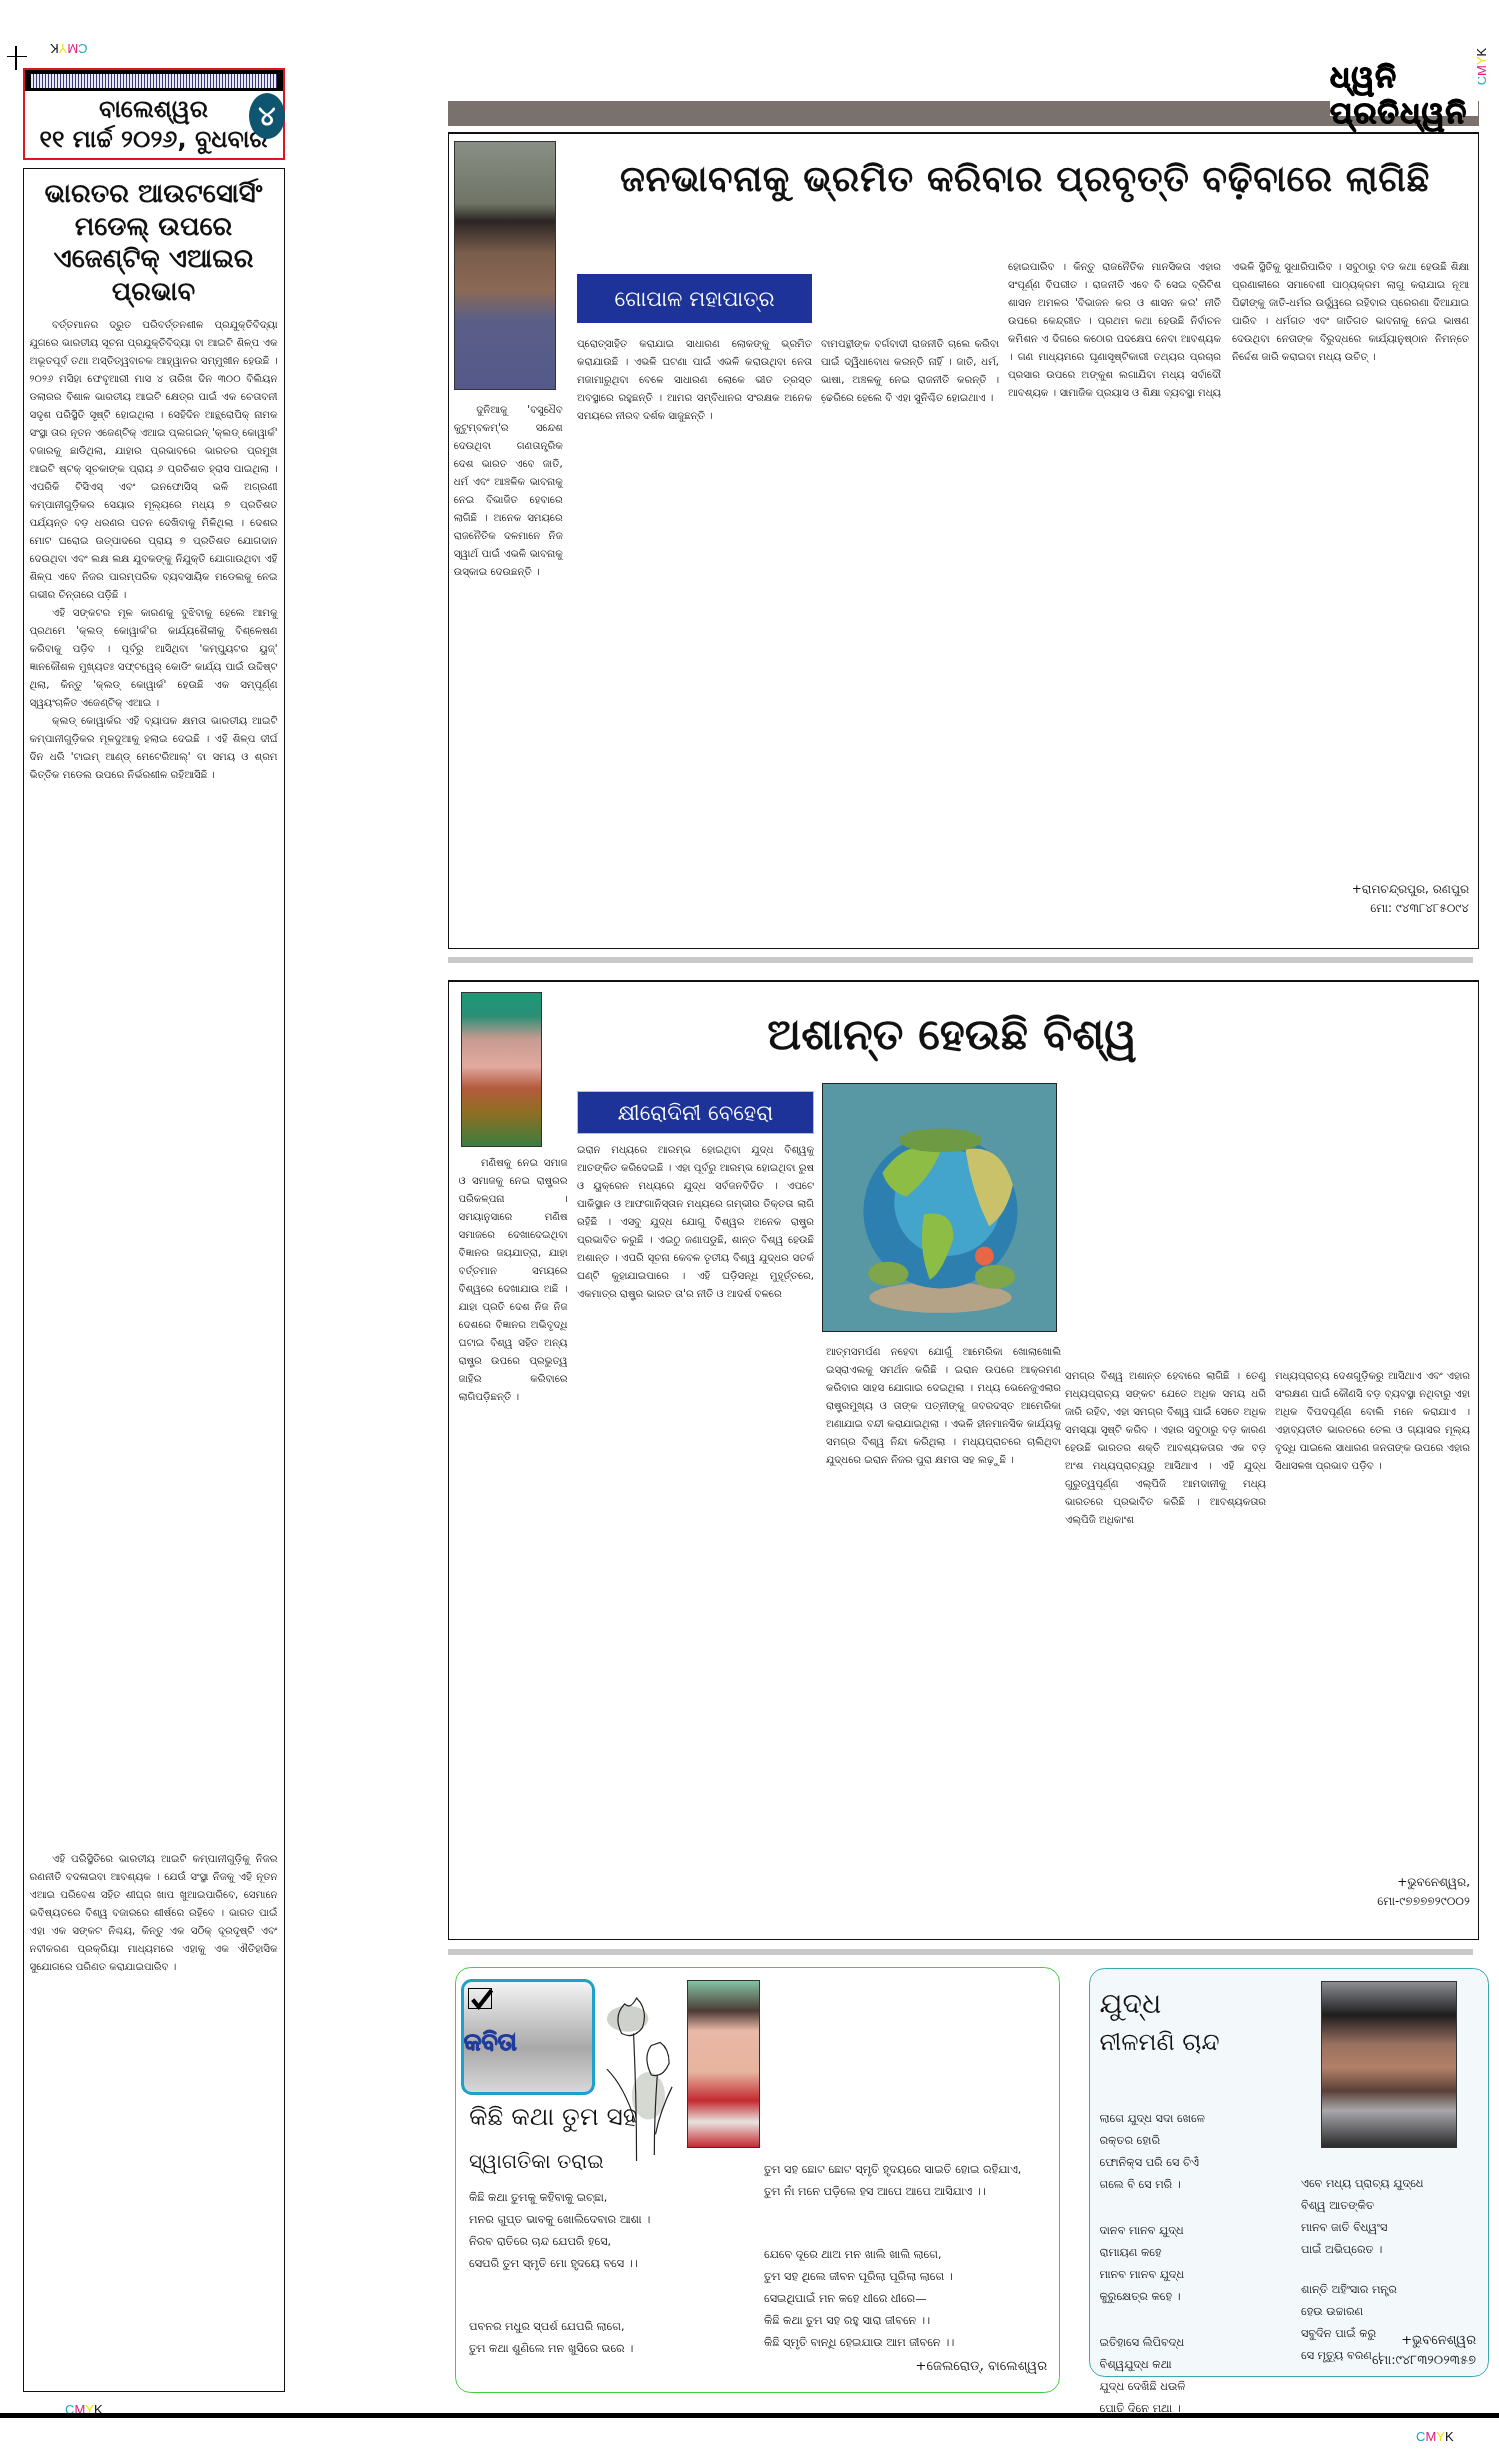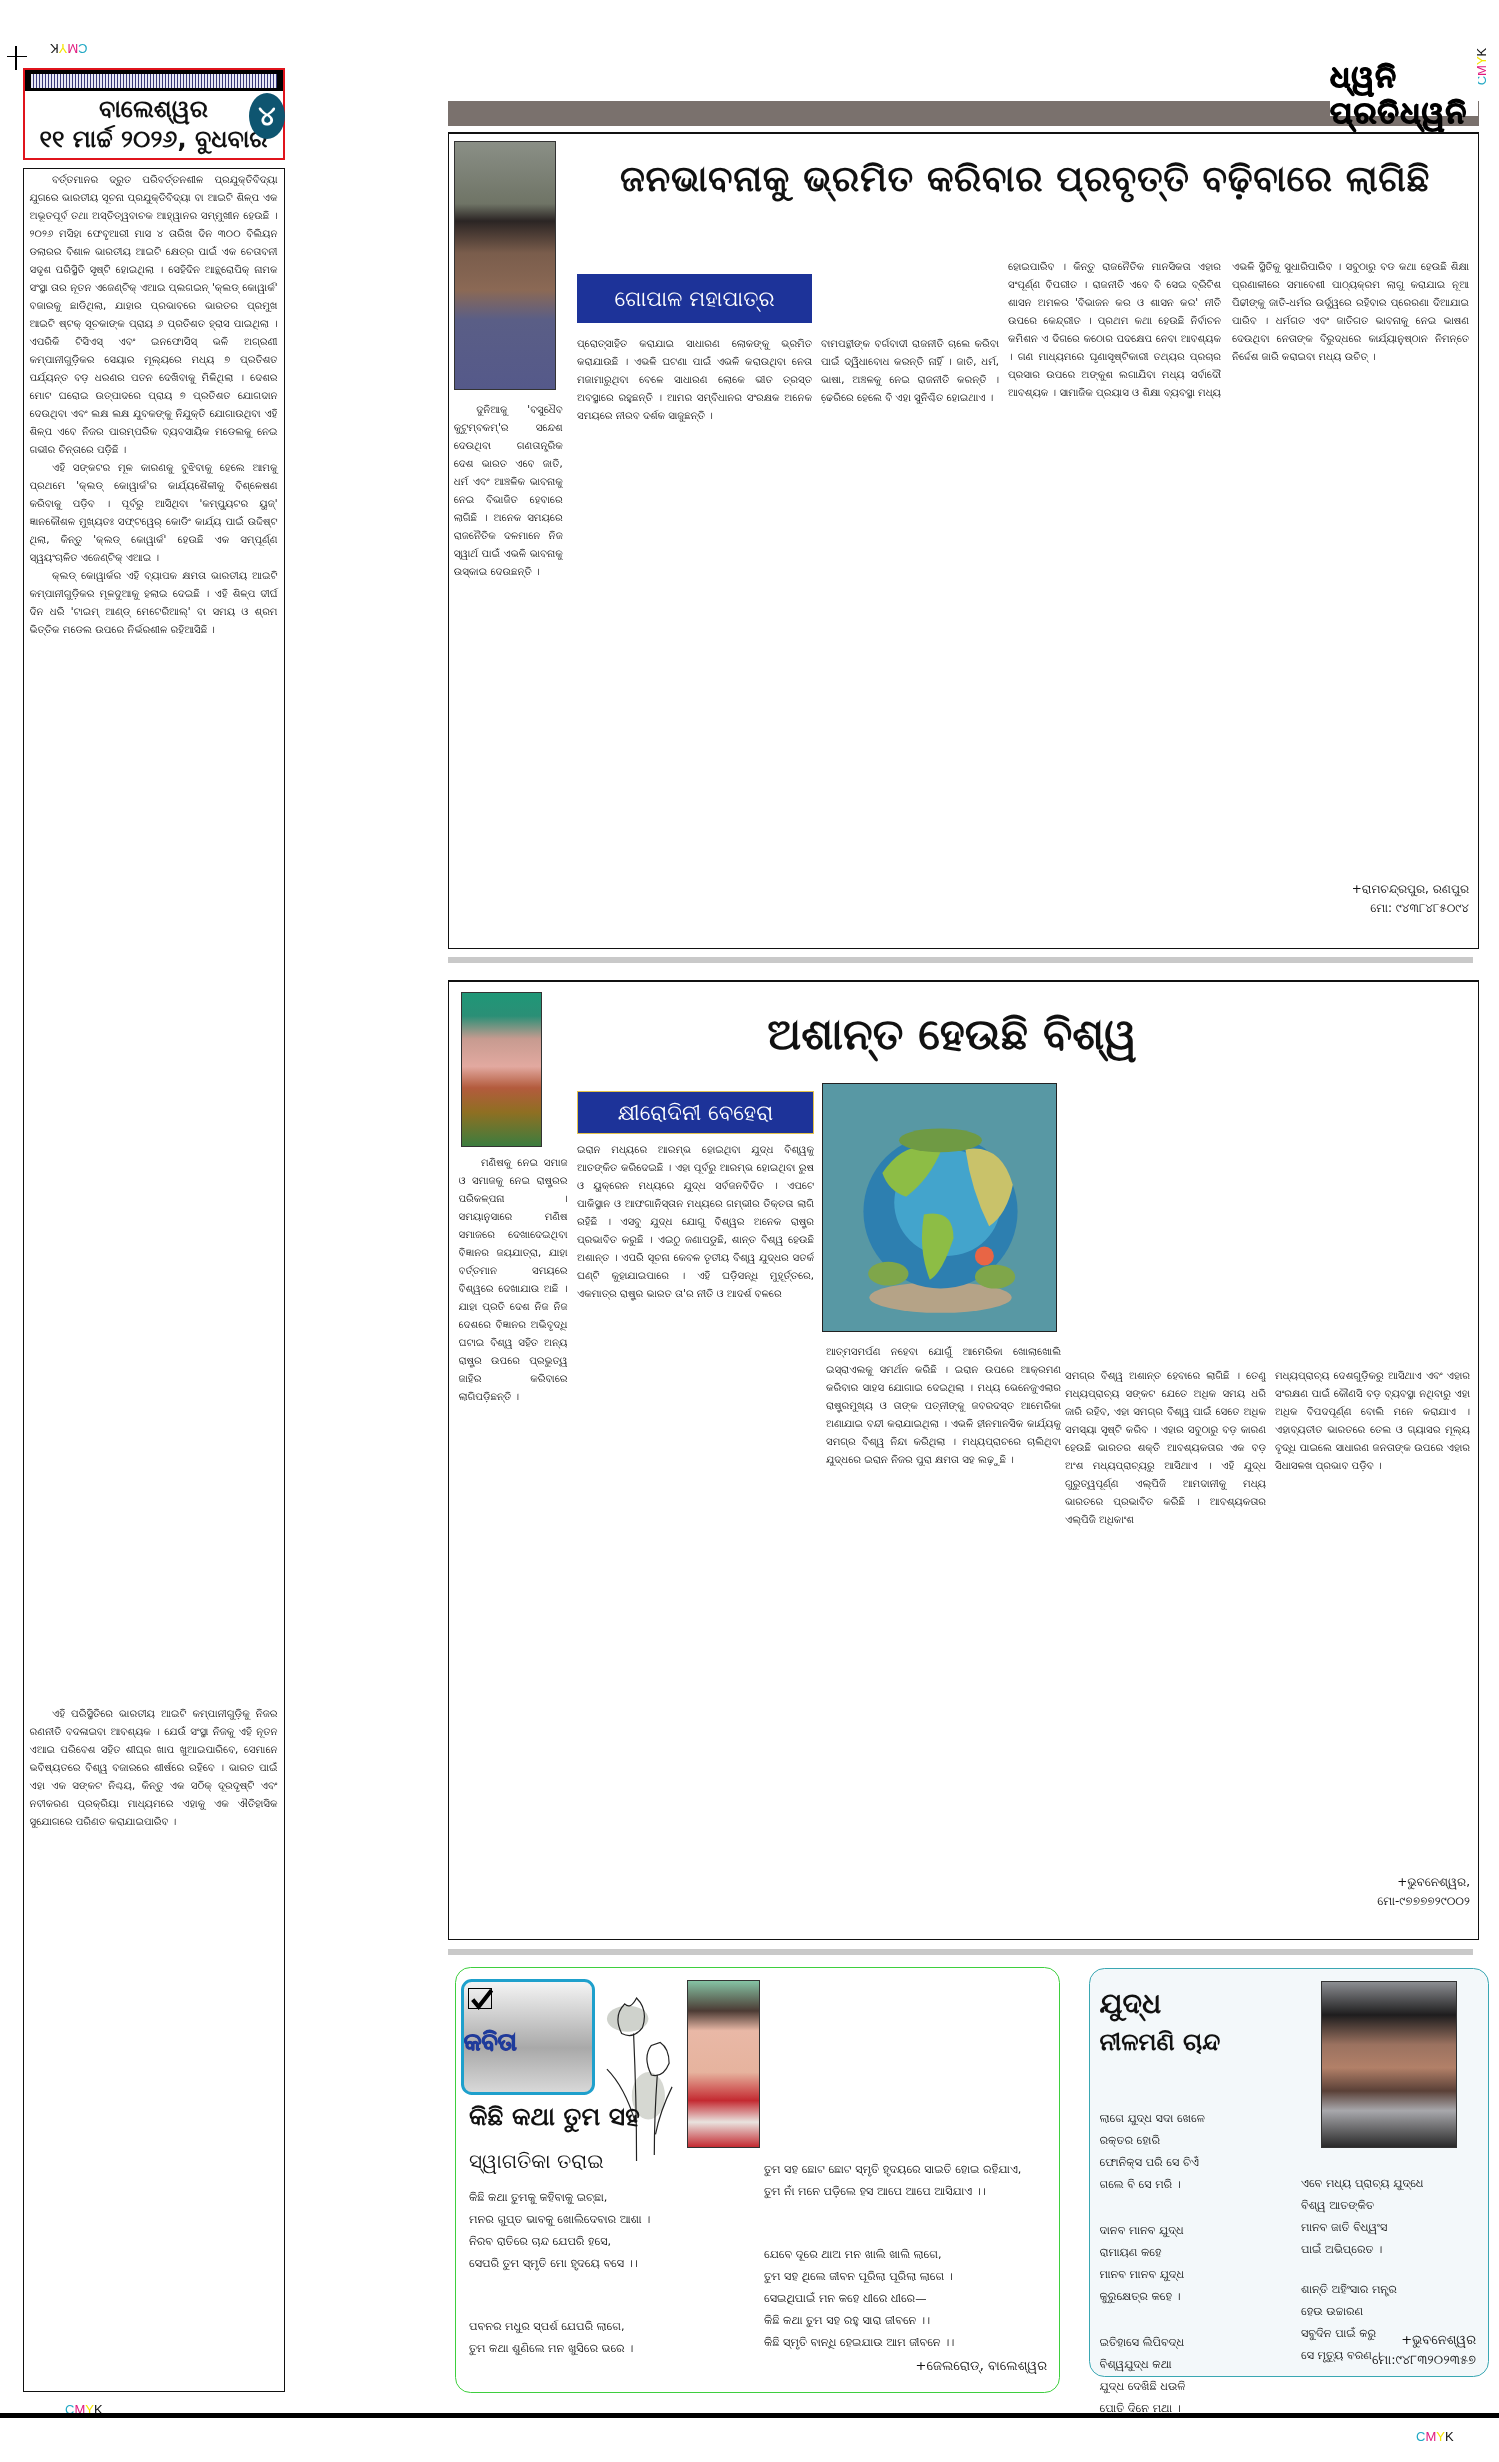--- a/index.html
+++ b/index.html
@@ -57,21 +57,21 @@
   .poem2 { position: absolute; left: 1089px; top: 1968px; width: 400px; height: 409px; border: 1.8px solid #3aa7b3; border-radius: 15.4px; background: #f3f8fa; }
   .kavita-logo { position: absolute; left: 4.7px; top: 10.7px; width: 134px; height: 116px; border: 3px solid #1ea0cc; border-radius: 10.7px;
      background: linear-gradient(180deg, #f4f4f4 0%, #cfcfcf 30%, #a9a9a9 60%, #d8d8d8 100%); overflow: hidden; }
   .kavita-logo .w1, .kavita-logo .w2 { position: absolute; width: 100%; text-align: left; font-size: 24px; font-weight: bold; color: #d8182a; -webkit-text-stroke: 0.9px #1e3c9c; }
   .kavita-logo .w1 { top: 46px; } .kavita-logo .w2 { top: 87px; margin-top: 41px; }
   .tick { position: absolute; left: 4.7px; top: 6px; width: 24px; height: 21.3px; border: 1.8px solid #000; }
   .photo-woman2 { left: 231px; top: 12px; width: 73px; height: 168px;
      background: linear-gradient(180deg, #85c3a4 0%, #4c3b34 18%, #e9b8a6 30%, #e6b39e 55%, #c42a31 72%, #e9e3df 85%, #c42a31 100%); }
   .photo-man2 { left: 136px; top: 14.2px; width: 96px; height: 120px;
      background: linear-gradient(180deg, #8c8e92 0%, #1e1d1e 20%, #9b7260 38%, #b28068 52%, #5a4037 66%, #a8a8ac 78%, #2a2a2a 100%); }
-  .poem-title { position: absolute; font-weight: bold; }
+  .poem-title { position: absolute; font-weight: normal; }
   .poem-line { font-size: 11.3px; line-height: 22px; }
   .rule-bottom { position: absolute; left: 0; top: 2413px; width: 1500px; height: 4.7px; background: #000; }
   .gray-rule { position: absolute; height: 6px; background: #c9c9c9; }
 </style>
 </head>
 <body>
 
 <div class="crossh" style="left:7.1px;top:56px;width:20px;height:1.2px;"></div>
 <div class="crossh" style="left:15.4px;top:46px;width:1.2px;height:24px;"></div>
 <div class="reg" style="left:50px;top:41px;transform:rotate(180deg);">
@@ -90,20 +90,21 @@
 <div class="date-box">
   <div class="strip">
       <div></div>
     </div>
   <div class="city">ବାଲେଶ୍ୱର</div>
   <div class="date">୧୧ ମାର୍ଚ୍ଚ ୨୦୨୬, ବୁଧବାର</div>
   <div class="page-badge">୪</div>
 </div>
 
 <div class="left-article">
+  <h1>ଭାରତର ଆଉଟସୋର୍ସିଂ ମଡେଲ୍ ଉପରେ ଏଜେଣ୍ଟିକ୍ ଏଆଇର ପ୍ରଭାବ</h1>
   <div class="body">
     <p>ବର୍ତ୍ତମାନର ଦ୍ରୁତ ପରିବର୍ତ୍ତନଶୀଳ ପ୍ରଯୁକ୍ତିବିଦ୍ୟା ଯୁଗରେ ଭାରତୀୟ ସୂଚନା ପ୍ରଯୁକ୍ତିବିଦ୍ୟା ବା ଆଇଟି ଶିଳ୍ପ ଏକ ଅଭୂତପୂର୍ବ ତଥା ଅସ୍ତିତ୍ୱବାଚକ ଆହ୍ୱାନର ସମ୍ମୁଖୀନ ହେଉଛି । ୨୦୨୬ ମସିହା ଫେବୃଆରୀ ମାସ ୪ ତାରିଖ ଦିନ ୩୦୦ ବିଲିୟନ ଡଲାରର ବିଶାଳ ଭାରତୀୟ ଆଇଟି କ୍ଷେତ୍ର ପାଇଁ ଏକ ଚେତାବନୀ ସଦୃଶ ପରିସ୍ଥିତି ସୃଷ୍ଟି ହୋଇଥିଲା । ସେହିଦିନ ଆନ୍ଥ୍ରୋପିକ୍ ନାମକ ସଂସ୍ଥା ତାର ନୂତନ ଏଜେଣ୍ଟିକ୍ ଏଆଇ ପ୍ଲଗଇନ୍ 'କ୍ଲଡ୍ କୋୱାର୍କ' ବଜାରକୁ ଛାଡିଥିଲା, ଯାହାର ପ୍ରଭାବରେ ଭାରତର ପ୍ରମୁଖ ଆଇଟି ଷ୍ଟକ୍ ସୂଚକାଙ୍କ ପ୍ରାୟ ୬ ପ୍ରତିଶତ ହ୍ରାସ ପାଇଥିଲା । ଏପରିକି ଟିସିଏସ୍ ଏବଂ ଇନଫୋସିସ୍ ଭଳି ଅଗ୍ରଣୀ କମ୍ପାନୀଗୁଡ଼ିକର ସେୟାର ମୂଲ୍ୟରେ ମଧ୍ୟ ୭ ପ୍ରତିଶତ ପର୍ଯ୍ୟନ୍ତ ବଡ଼ ଧରଣର ପତନ ଦେଖିବାକୁ ମିଳିଥିଲା । ଦେଶର ମୋଟ ଘରୋଇ ଉତ୍ପାଦରେ ପ୍ରାୟ ୭ ପ୍ରତିଶତ ଯୋଗଦାନ ଦେଉଥିବା ଏବଂ ଲକ୍ଷ ଲକ୍ଷ ଯୁବକଙ୍କୁ ନିଯୁକ୍ତି ଯୋଗାଉଥିବା ଏହି ଶିଳ୍ପ ଏବେ ନିଜର ପାରମ୍ପରିକ ବ୍ୟବସାୟିକ ମଡେଲକୁ ନେଇ ଗଭୀର ଚିନ୍ତାରେ ପଡ଼ିଛି ।</p>
     <p>ଏହି ସଙ୍କଟର ମୂଳ କାରଣକୁ ବୁଝିବାକୁ ହେଲେ ଆମକୁ ପ୍ରଥମେ 'କ୍ଲଡ୍ କୋୱାର୍କ'ର କାର୍ଯ୍ୟଶୈଳୀକୁ ବିଶ୍ଳେଷଣ କରିବାକୁ ପଡ଼ିବ । ପୂର୍ବରୁ ଆସିଥିବା 'କମ୍ପ୍ୟୁଟର ୟୁଜ୍' ଜ୍ଞାନକୌଶଳ ମୁଖ୍ୟତଃ ସଫ୍ଟୱେର୍ କୋଡିଂ କାର୍ଯ୍ୟ ପାଇଁ ଉଦ୍ଦିଷ୍ଟ ଥିଲା, କିନ୍ତୁ 'କ୍ଲଡ୍ କୋୱାର୍କ' ହେଉଛି ଏକ ସମ୍ପୂର୍ଣ୍ଣ ସ୍ୱୟଂଚାଳିତ ଏଜେଣ୍ଟିକ୍ ଏଆଇ ।</p>
     <p>କ୍ଲଡ୍ କୋୱାର୍କର ଏହି ବ୍ୟାପକ କ୍ଷମତା ଭାରତୀୟ ଆଇଟି କମ୍ପାନୀଗୁଡ଼ିକର ମୂଳଦୁଆକୁ ହଲାଇ ଦେଇଛି । ଏହି ଶିଳ୍ପ ଦୀର୍ଘ ଦିନ ଧରି 'ଟାଇମ୍ ଆଣ୍ଡ୍ ମେଟେରିଆଲ୍' ବା ସମୟ ଓ ଶ୍ରମ ଭିତ୍ତିକ ମଡେଲ ଉପରେ ନିର୍ଭରଶୀଳ ରହିଆସିଛି ।</p>
     <p style="margin-top:1066px;">ଏହି ପରିସ୍ଥିତିରେ ଭାରତୀୟ ଆଇଟି କମ୍ପାନୀଗୁଡ଼ିକୁ ନିଜର ରଣନୀତି ବଦଳାଇବା ଆବଶ୍ୟକ । ଯେଉଁ ସଂସ୍ଥା ନିଜକୁ ଏହି ନୂତନ ଏଆଇ ପରିବେଶ ସହିତ ଶୀଘ୍ର ଖାପ ଖୁଆଇପାରିବେ, ସେମାନେ ଭବିଷ୍ୟତରେ ବିଶ୍ୱ ବଜାରରେ ଶୀର୍ଷରେ ରହିବେ । ଭାରତ ପାଇଁ ଏହା ଏକ ସଙ୍କଟ ନିଶ୍ଚୟ, କିନ୍ତୁ ଏକ ସଠିକ୍ ଦୂରଦୃଷ୍ଟି ଏବଂ ନବୀକରଣ ପ୍ରକ୍ରିୟା ମାଧ୍ୟମରେ ଏହାକୁ ଏକ ଐତିହାସିକ ସୁଯୋଗରେ ପରିଣତ କରାଯାଇପାରିବ ।</p>
   </div>
 </div>
 
 <div class="masthead" style="top:101px;height:25px;"></div>
 <div class="masthead-logo">ଧ୍ୱନି ପ୍ରତିଧ୍ୱନି</div>

